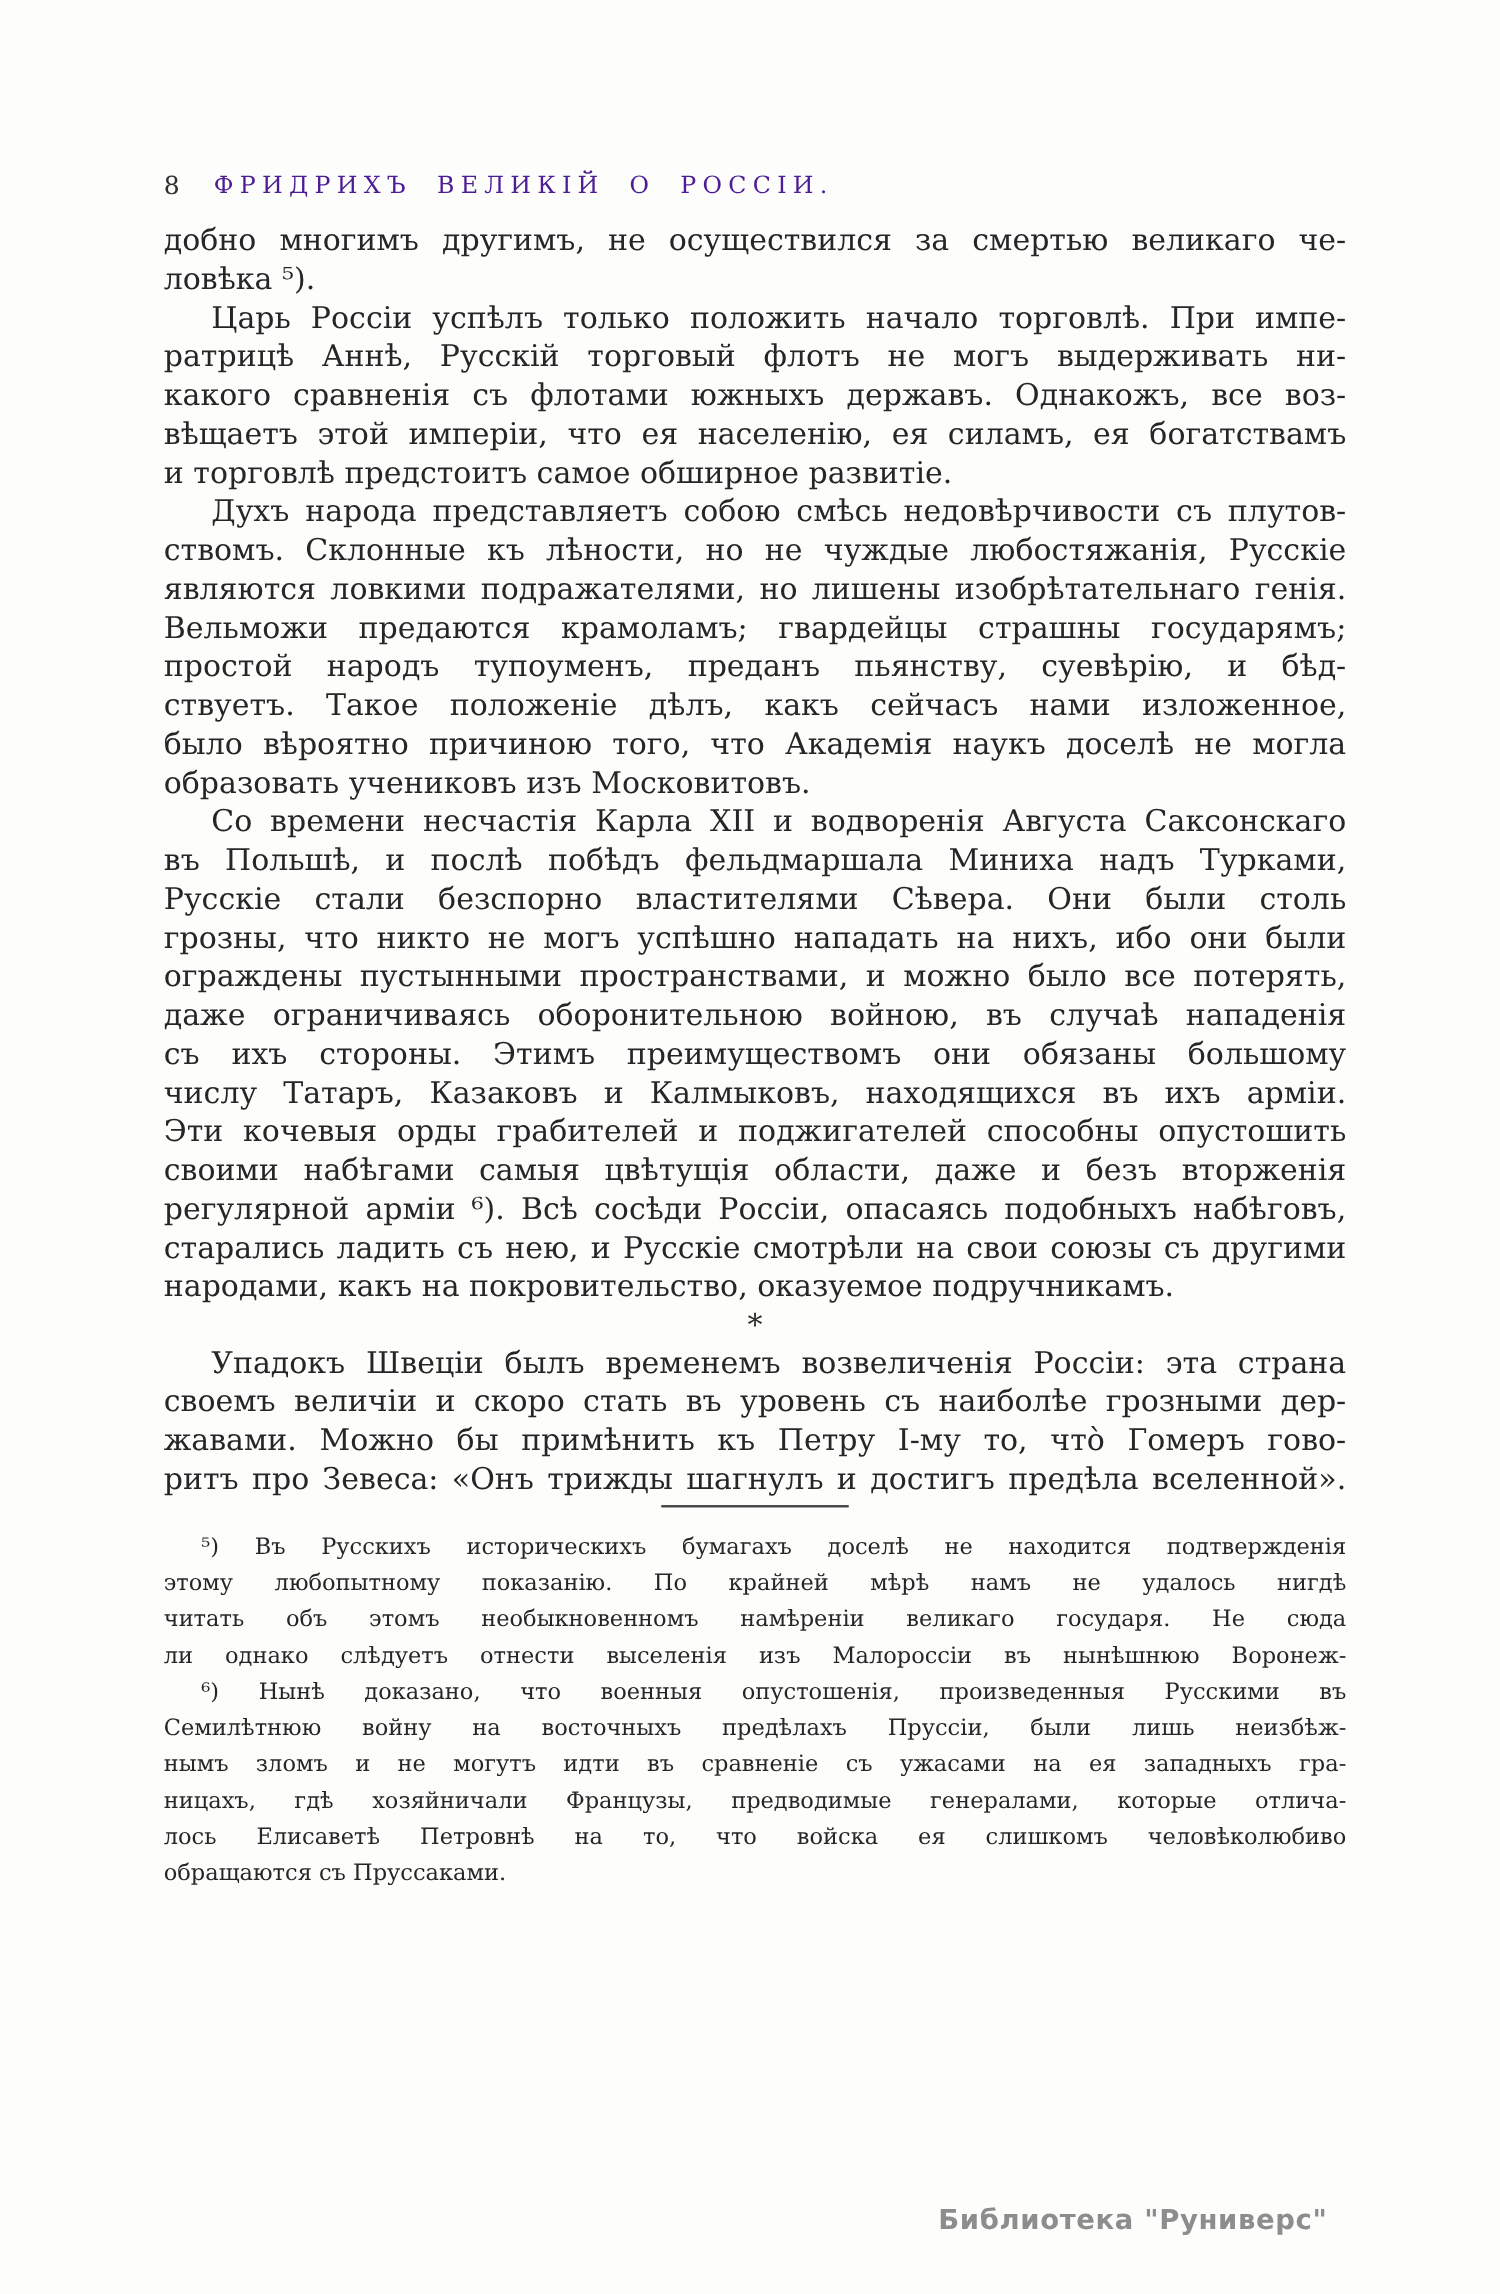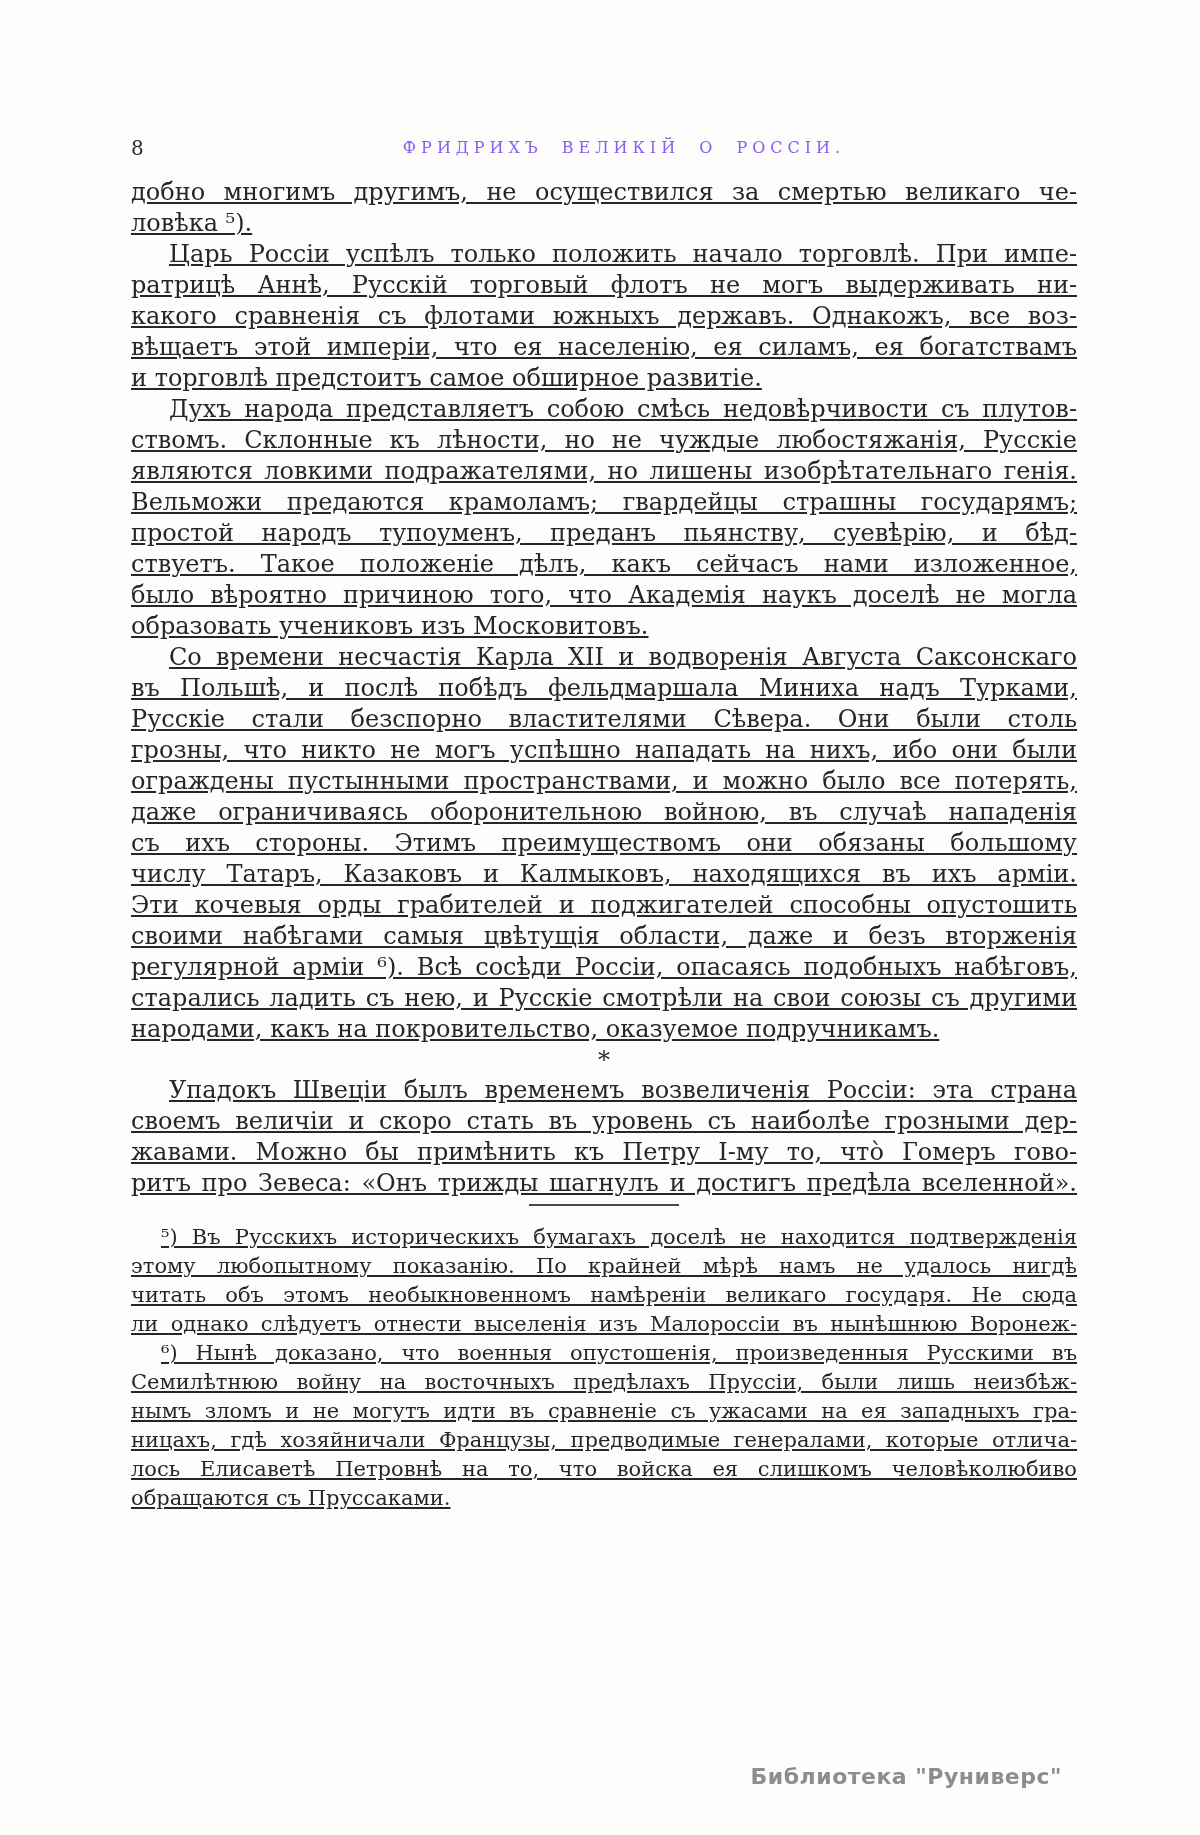--- a/index.html
+++ b/index.html
@@ -23,37 +23,36 @@
   .hdr {
     position: relative;
     height: 22px;
   }
   .pagenum {
     position: absolute; left: 0; top: 0;
     font-size: 20px; line-height: 22px;
     color: #2e2e2e;
   }
   .runtitle {
-    text-align: center;
-    font-size: 16px; line-height: 22px;
+    text-align: left;
+    font-size: 19px; line-height: 22px;
     letter-spacing: 5px;
     word-spacing: 9px;
-    color: #8b5cf6;
+    color: #4c1d95;
     padding-left: 40px;
   }
   
   .main {
     margin-top: 18px;
     font-size: 24px;
   }
   .ln {
     height: 31px;
     line-height: 31px;
     white-space: nowrap;
-    text-decoration: underline;
   }
   .j {
     text-align: justify;
     text-align-last: justify;
   }
   .e {
     text-align: center;
     text-align-last: left;
   }
   .i { text-indent: 38px; }
@@ -66,21 +65,21 @@
   }
   
   .fnrule {
     margin-top: 5px;
     width: 150px;
     border: 0;
     border-top: 2px solid #4a4a4a;
   }
   .footnotes {
     margin-top: 17px;
-    font-size: 21px;
+    font-size: 18px;
   }
   .footnotes .ln {
     height: 29px;
     line-height: 29px;
   }
   .watermark {
     position: absolute;
     right: 138px; top: 1764px;
     font-family: "DejaVu Sans", sans-serif;
     font-weight: bold;

